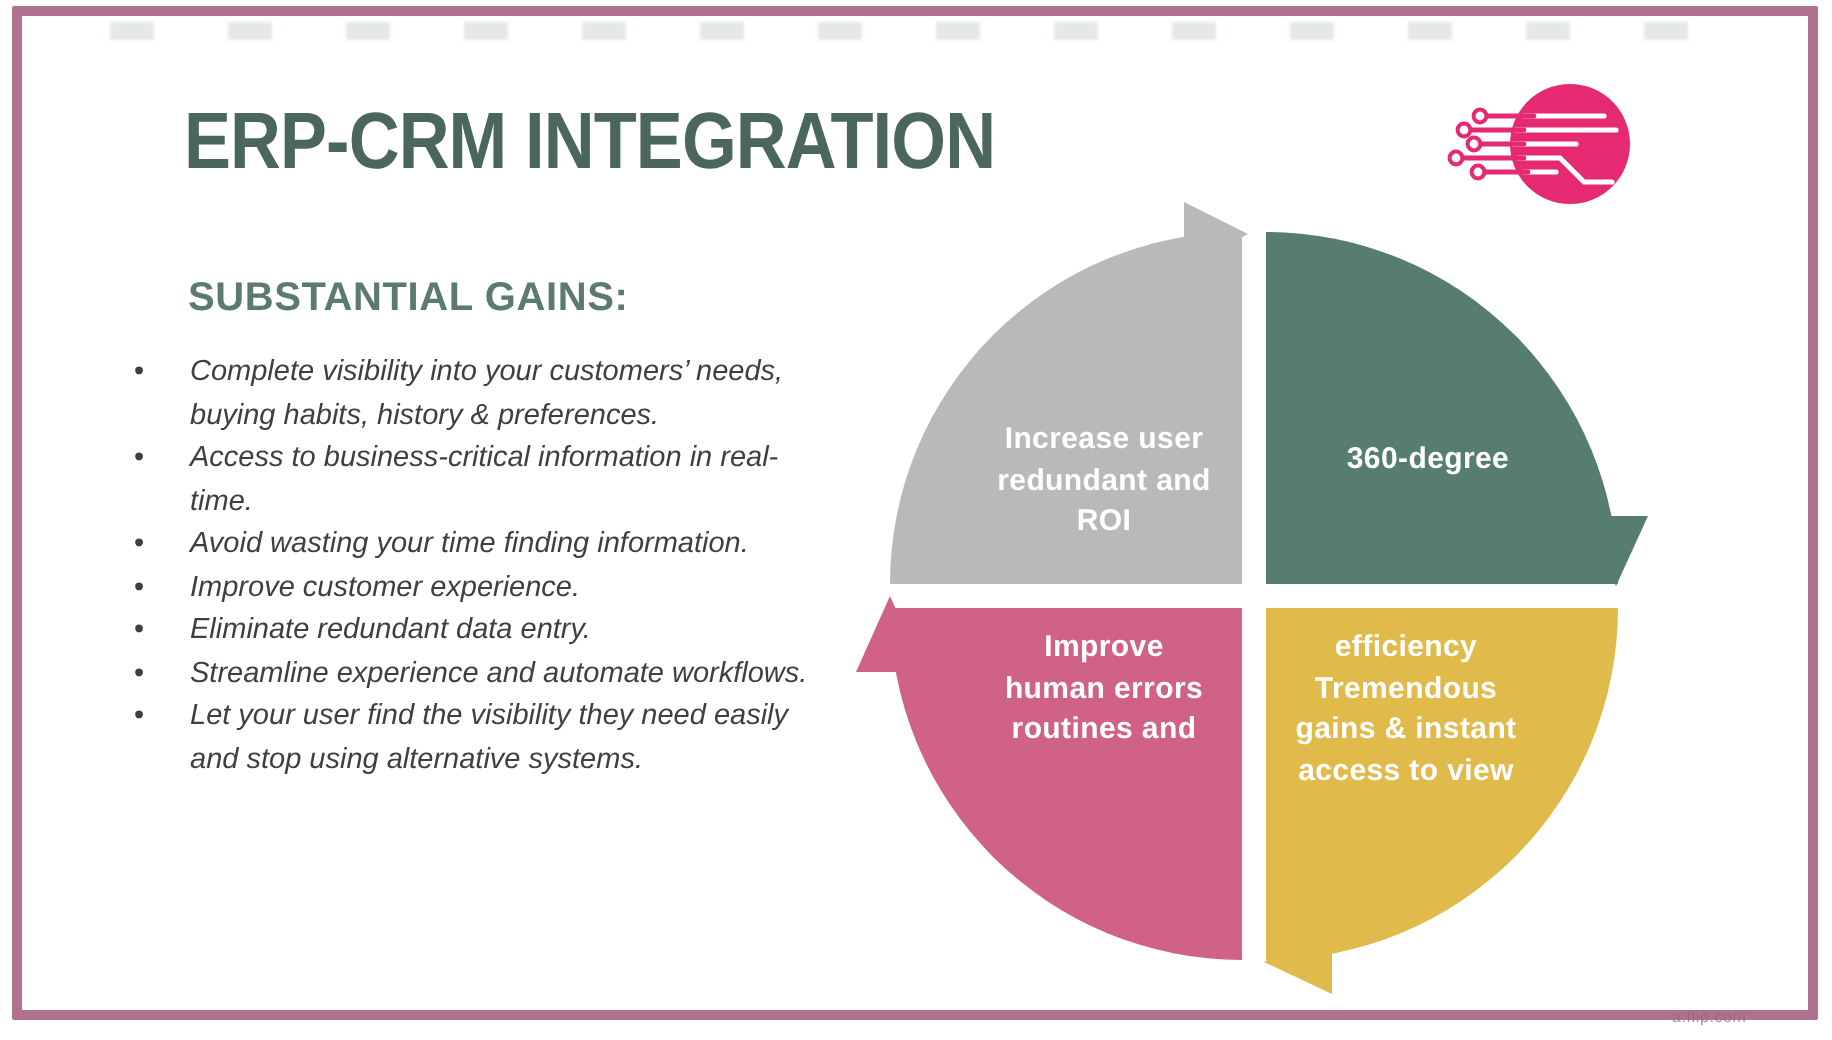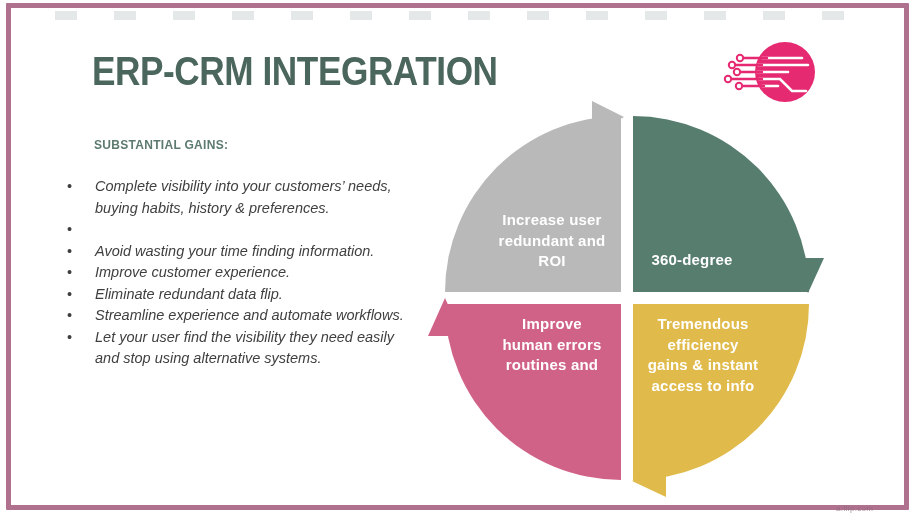--- a/index.html
+++ b/index.html
@@ -19,39 +19,39 @@
     filter:blur(0.7px);
   }
   .title{
     position:absolute;left:92px;top:49px;
     font-size:40px;font-weight:bold;color:#4b665c;
     letter-spacing:-0.5px;white-space:nowrap;
     transform:scaleX(0.88);transform-origin:left top;
   }
   .subheading{
     position:absolute;left:94px;top:138px;
-    font-size:12px;font-weight:bold;color:#5d7a70;letter-spacing:0.3px;
+    font-size:20px;font-weight:bold;color:#5d7a70;letter-spacing:0.3px;
   }
   .bullets{
     position:absolute;left:62px;top:176px;width:352px;
     list-style:none;margin:0;padding:0;
     font-size:14.5px;line-height:21.5px;color:#3f3f3f;
   }
   .bullets li{display:flex;}
   .bullets .marker{width:33px;flex:0 0 33px;text-align:left;padding-left:5px;box-sizing:border-box;}
   .bullets .btext{width:315px;font-style:italic;}
   .diagram{position:absolute;left:420px;top:100px;width:440px;height:400px;}
   .diagram svg{position:absolute;left:0;top:0;width:440px;height:400px;}
   .quad-label{
     position:absolute;width:180px;text-align:center;
     font-size:15px;font-weight:bold;color:#ffffff;line-height:20.5px;
     letter-spacing:0.2px;
   }
   .quad-label.top-left{left:42px;top:110px;text-align:center;}
-  .quad-label.top-right{left:182px;top:120px;margin-top:30px;}
+  .quad-label.top-right{left:204px;top:120px;}
   .quad-label.bottom-left{left:42px;top:214px;}
   .quad-label.bottom-right{left:193px;top:214px;}
   .logo{position:absolute;left:722px;top:35px;width:100px;height:75px;}
   .watermark{
     position:absolute;left:836px;top:504px;
     font-size:8px;color:#8d6b7a;opacity:0.75;letter-spacing:0.3px;
   }
 </style>
 </head>
 <body>
@@ -62,32 +62,33 @@
 <div class="title">ERP-CRM INTEGRATION</div>
 <div class="subheading">SUBSTANTIAL GAINS:</div>
 
 <ul class="bullets">
   <li>
     <span class="marker">•</span>
     <span class="btext">Complete visibility into your customers’ needs, buying habits, history &amp; preferences.</span>
   </li>
   <li>
     <span class="marker">•</span>
+    <span class="btext">Access to business-critical information in real-time.</span>
   </li>
   <li>
     <span class="marker">•</span>
     <span class="btext">Avoid wasting your time finding information.</span>
   </li>
   <li>
     <span class="marker">•</span>
     <span class="btext">Improve customer experience.</span>
   </li>
   <li>
     <span class="marker">•</span>
-    <span class="btext">Eliminate redundant data flip.</span>
+    <span class="btext">Eliminate redundant data entry.</span>
   </li>
   <li>
     <span class="marker">•</span>
     <span class="btext">Streamline experience and automate workflows.</span>
   </li>
   <li>
     <span class="marker">•</span>
     <span class="btext">Let your user find the visibility they need easily and stop using alternative systems.</span>
   </li>
 </ul>
@@ -115,24 +116,24 @@
   </div>
   <div class="quad-label top-right">
     <div>360-degree</div>
   </div>
   <div class="quad-label bottom-left">
     <div>Improve</div>
     <div>human errors</div>
     <div>routines and</div>
   </div>
   <div class="quad-label bottom-right">
+    <div>efficiency</div>
     <div>Tremendous</div>
-    <div>efficiency</div>
     <div>gains &amp; instant</div>
-    <div>access to info</div>
+    <div>access to view</div>
   </div>
 </div>
 
 <svg class="logo" viewBox="0 0 100 75" aria-hidden="true">
   <circle cx="63" cy="37" r="30" fill="#e62a72"></circle>
 
   <g stroke="#ffffff" stroke-width="2.6" fill="none" stroke-linecap="round">
     <path d="M 40 23 H 80"></path>
     <path d="M 36 30 H 86"></path>
     <path d="M 35 37 H 66"></path>

